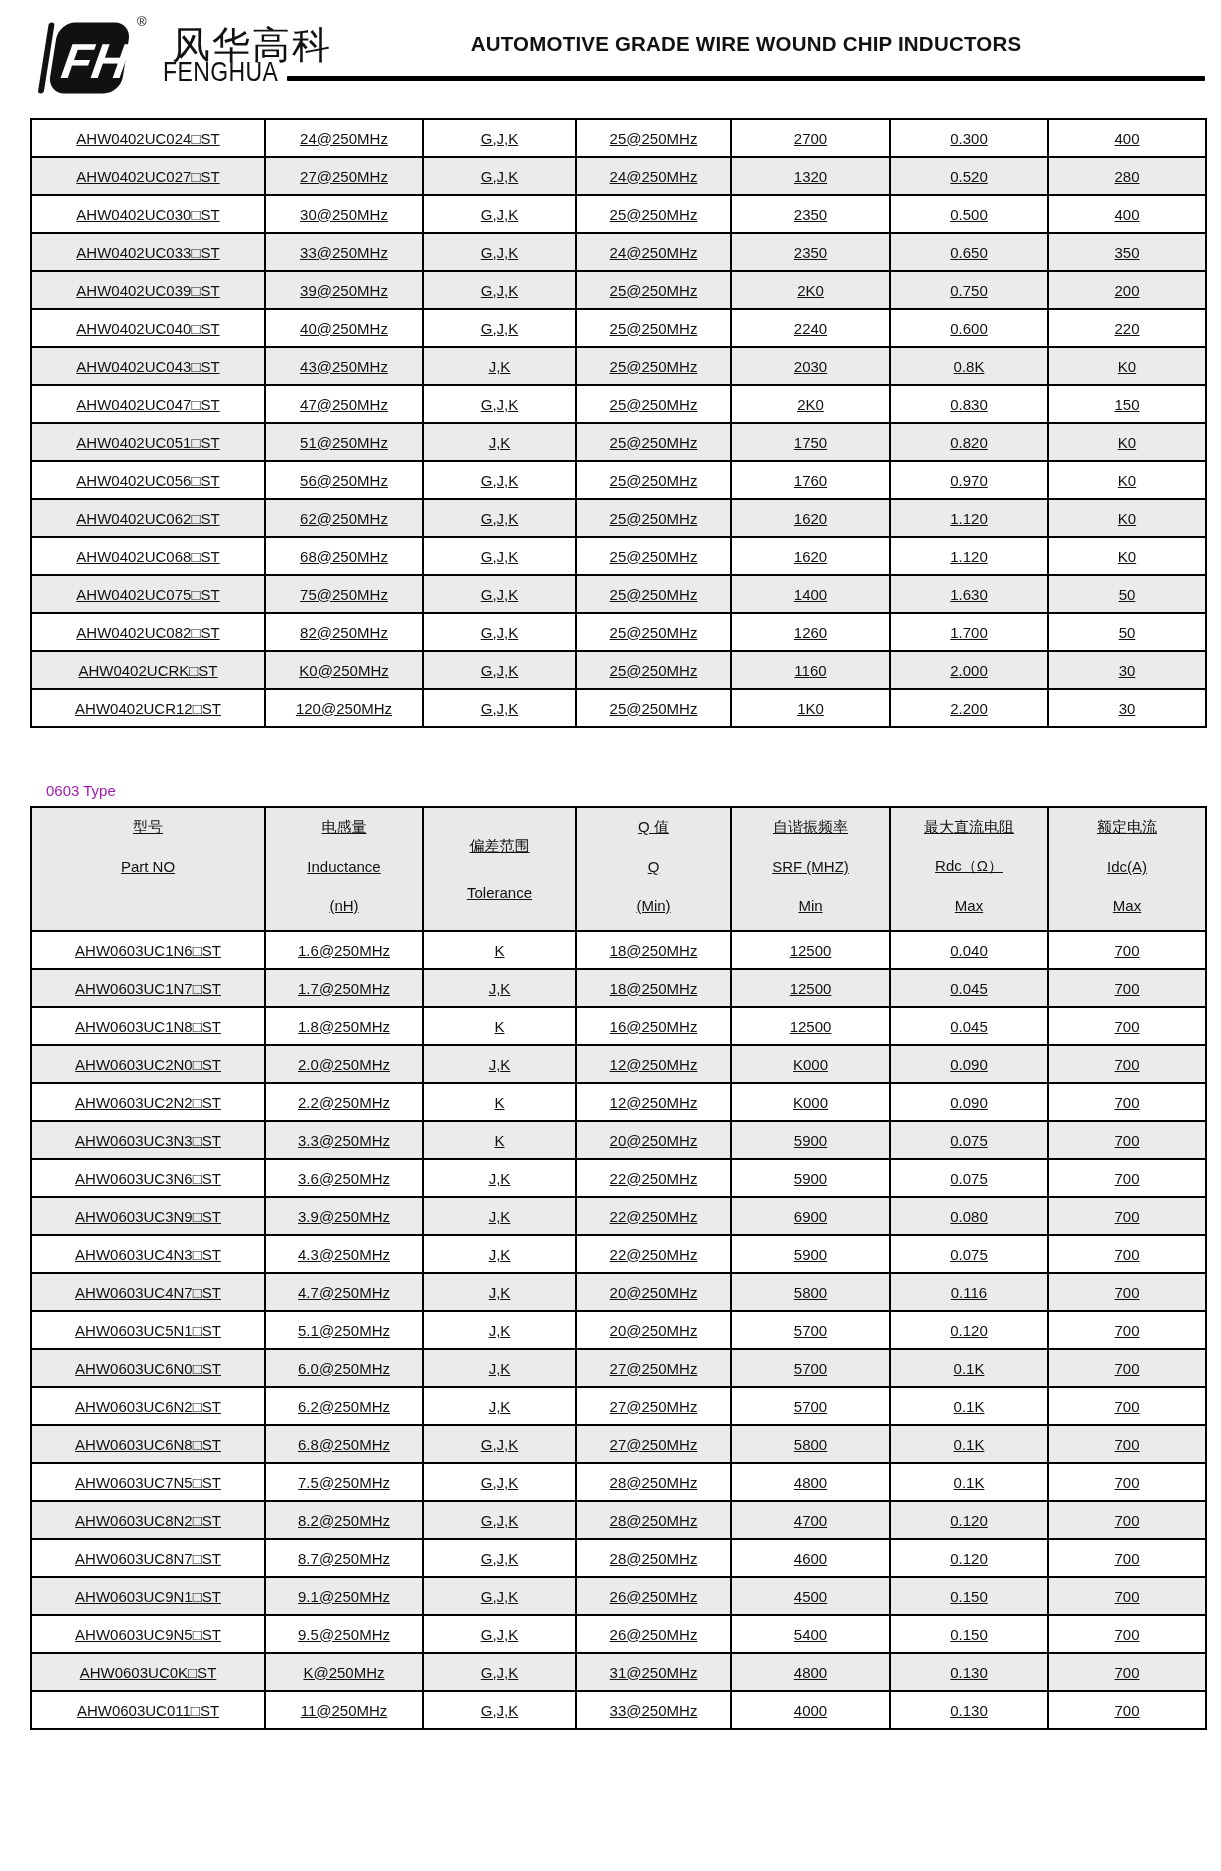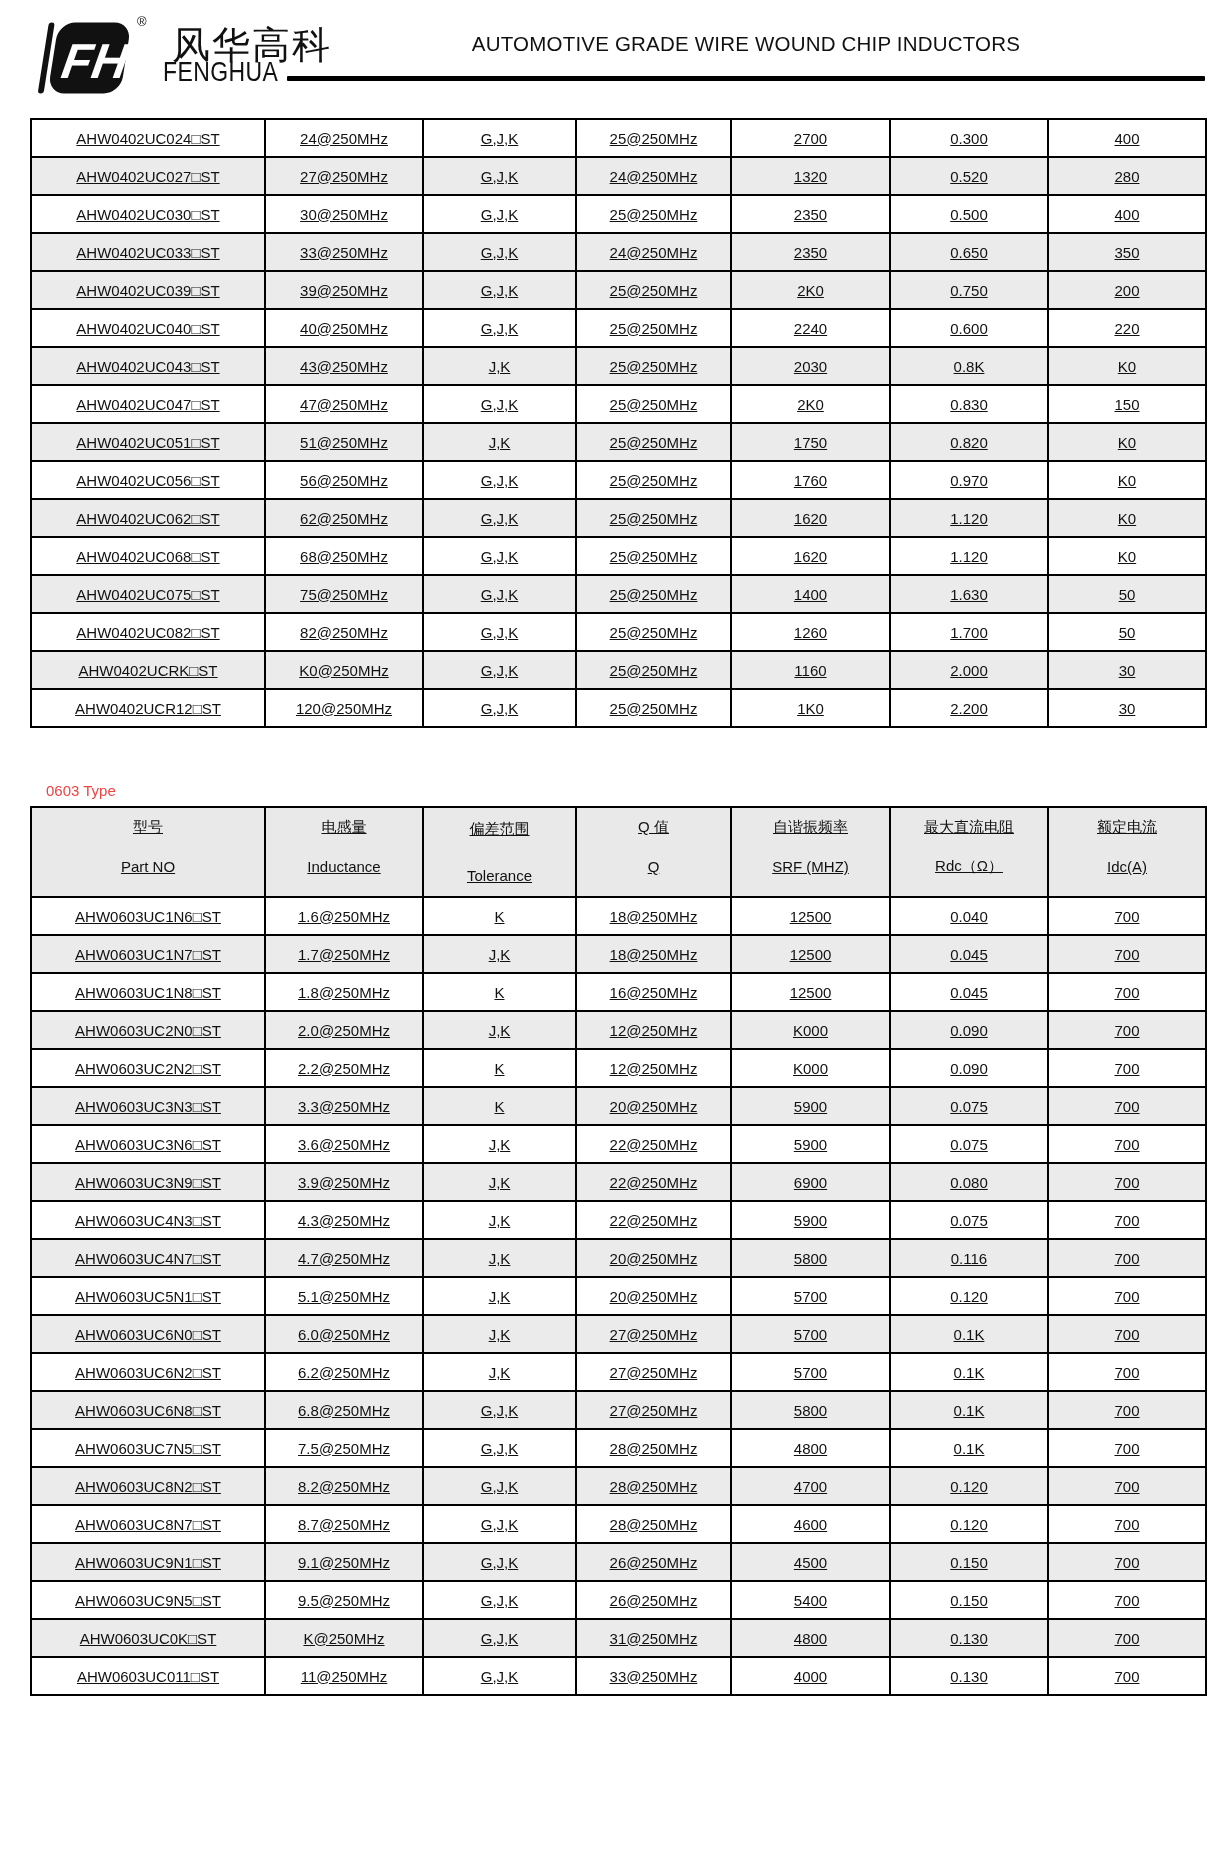--- a/index.html
+++ b/index.html
@@ -19,21 +19,21 @@
   }
 
   
   .page-header{position:relative;height:118px;}
   .logo-svg{position:absolute;left:20px;top:18px;width:118px;height:80px;}
   .reg-mark{position:absolute;left:137px;top:14px;font-size:13px;color:#111;}
   .logo-cn{position:absolute;left:172px;top:20px;font-size:38px;font-weight:400;letter-spacing:2px;white-space:nowrap;}
   .logo-en{position:absolute;left:163px;top:56px;font-size:28px;font-weight:400;letter-spacing:0.5px;transform:scaleX(0.82);transform-origin:left center;white-space:nowrap;}
   .doc-title{
     position:absolute;left:287px;width:918px;top:32px;
-    text-align:center;font-size:20.5px;font-weight:400;letter-spacing:0.2px;white-space:nowrap;
+    text-align:center;font-size:20.5px;font-weight:700;letter-spacing:0.2px;white-space:nowrap;
   }
   .title-rule{position:absolute;left:287px;top:76px;width:918px;height:5px;background:#000;border-radius:1px;}
 
   
   table.spec{
     margin-left:30px;
     width:1175px;
     border-collapse:collapse;
     table-layout:fixed;
     text-decoration:underline;
@@ -52,29 +52,29 @@
     font-size:15px;
     padding:0;
     overflow:hidden;
     white-space:nowrap;
   }
   table.spec td{height:38px;background:#ffffff;}
   table.spec tr.alt td{background:var(--row-alt);}
 
   
   table.spec th{background:var(--header-bg);font-weight:400;}
-  .hcell{display:flex;flex-direction:column;height:88px;}
+  .hcell{display:flex;flex-direction:column;height:122px;}
   .hcell.center{justify-content:center;row-gap:28px;}
   .hline{flex:0 0 39px;display:flex;align-items:center;justify-content:center;font-size:15px;}
   .hcell.center .hline{flex:0 0 auto;}
 
   .section-label{
     margin:54px 0 7px 46px;
     font-size:15px;
-    color:#ef4444;
+    color:#a21caf;
     white-space:nowrap;
   }
   .t1-wrap{margin-top:0;}
 </style>
 </head>
 <body>
 
 <div class="page-header">
   <svg class="logo-svg" viewBox="0 0 120 80" aria-hidden="true">
     <g transform="skewX(-9)">

